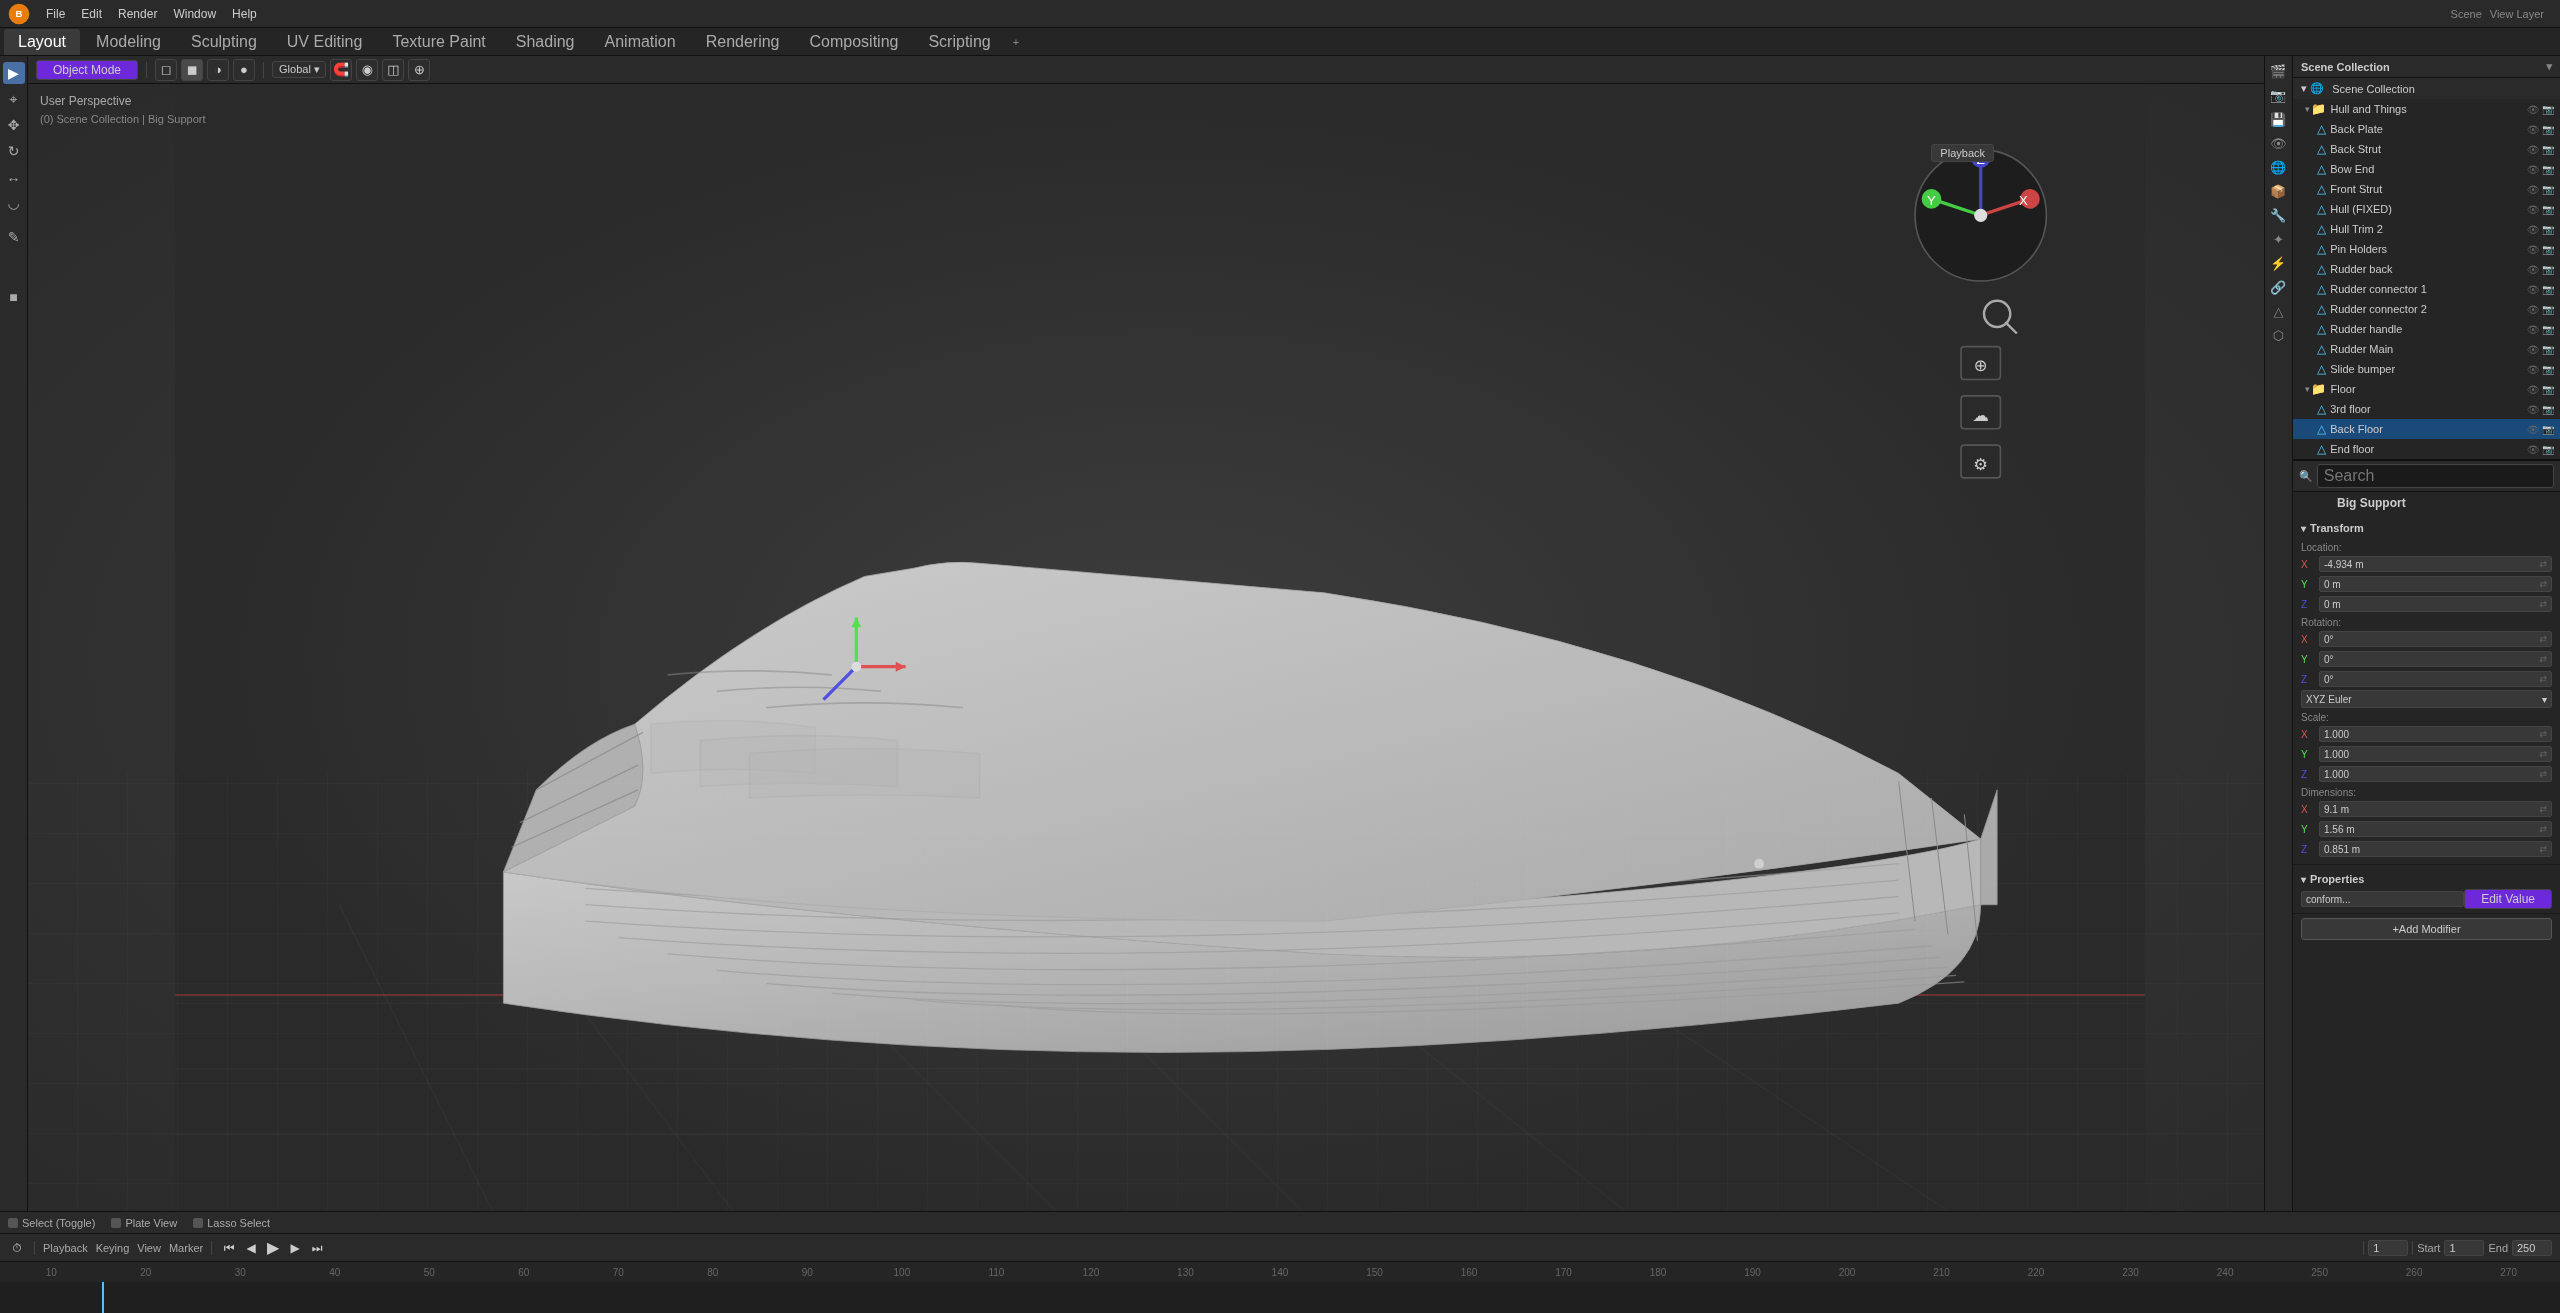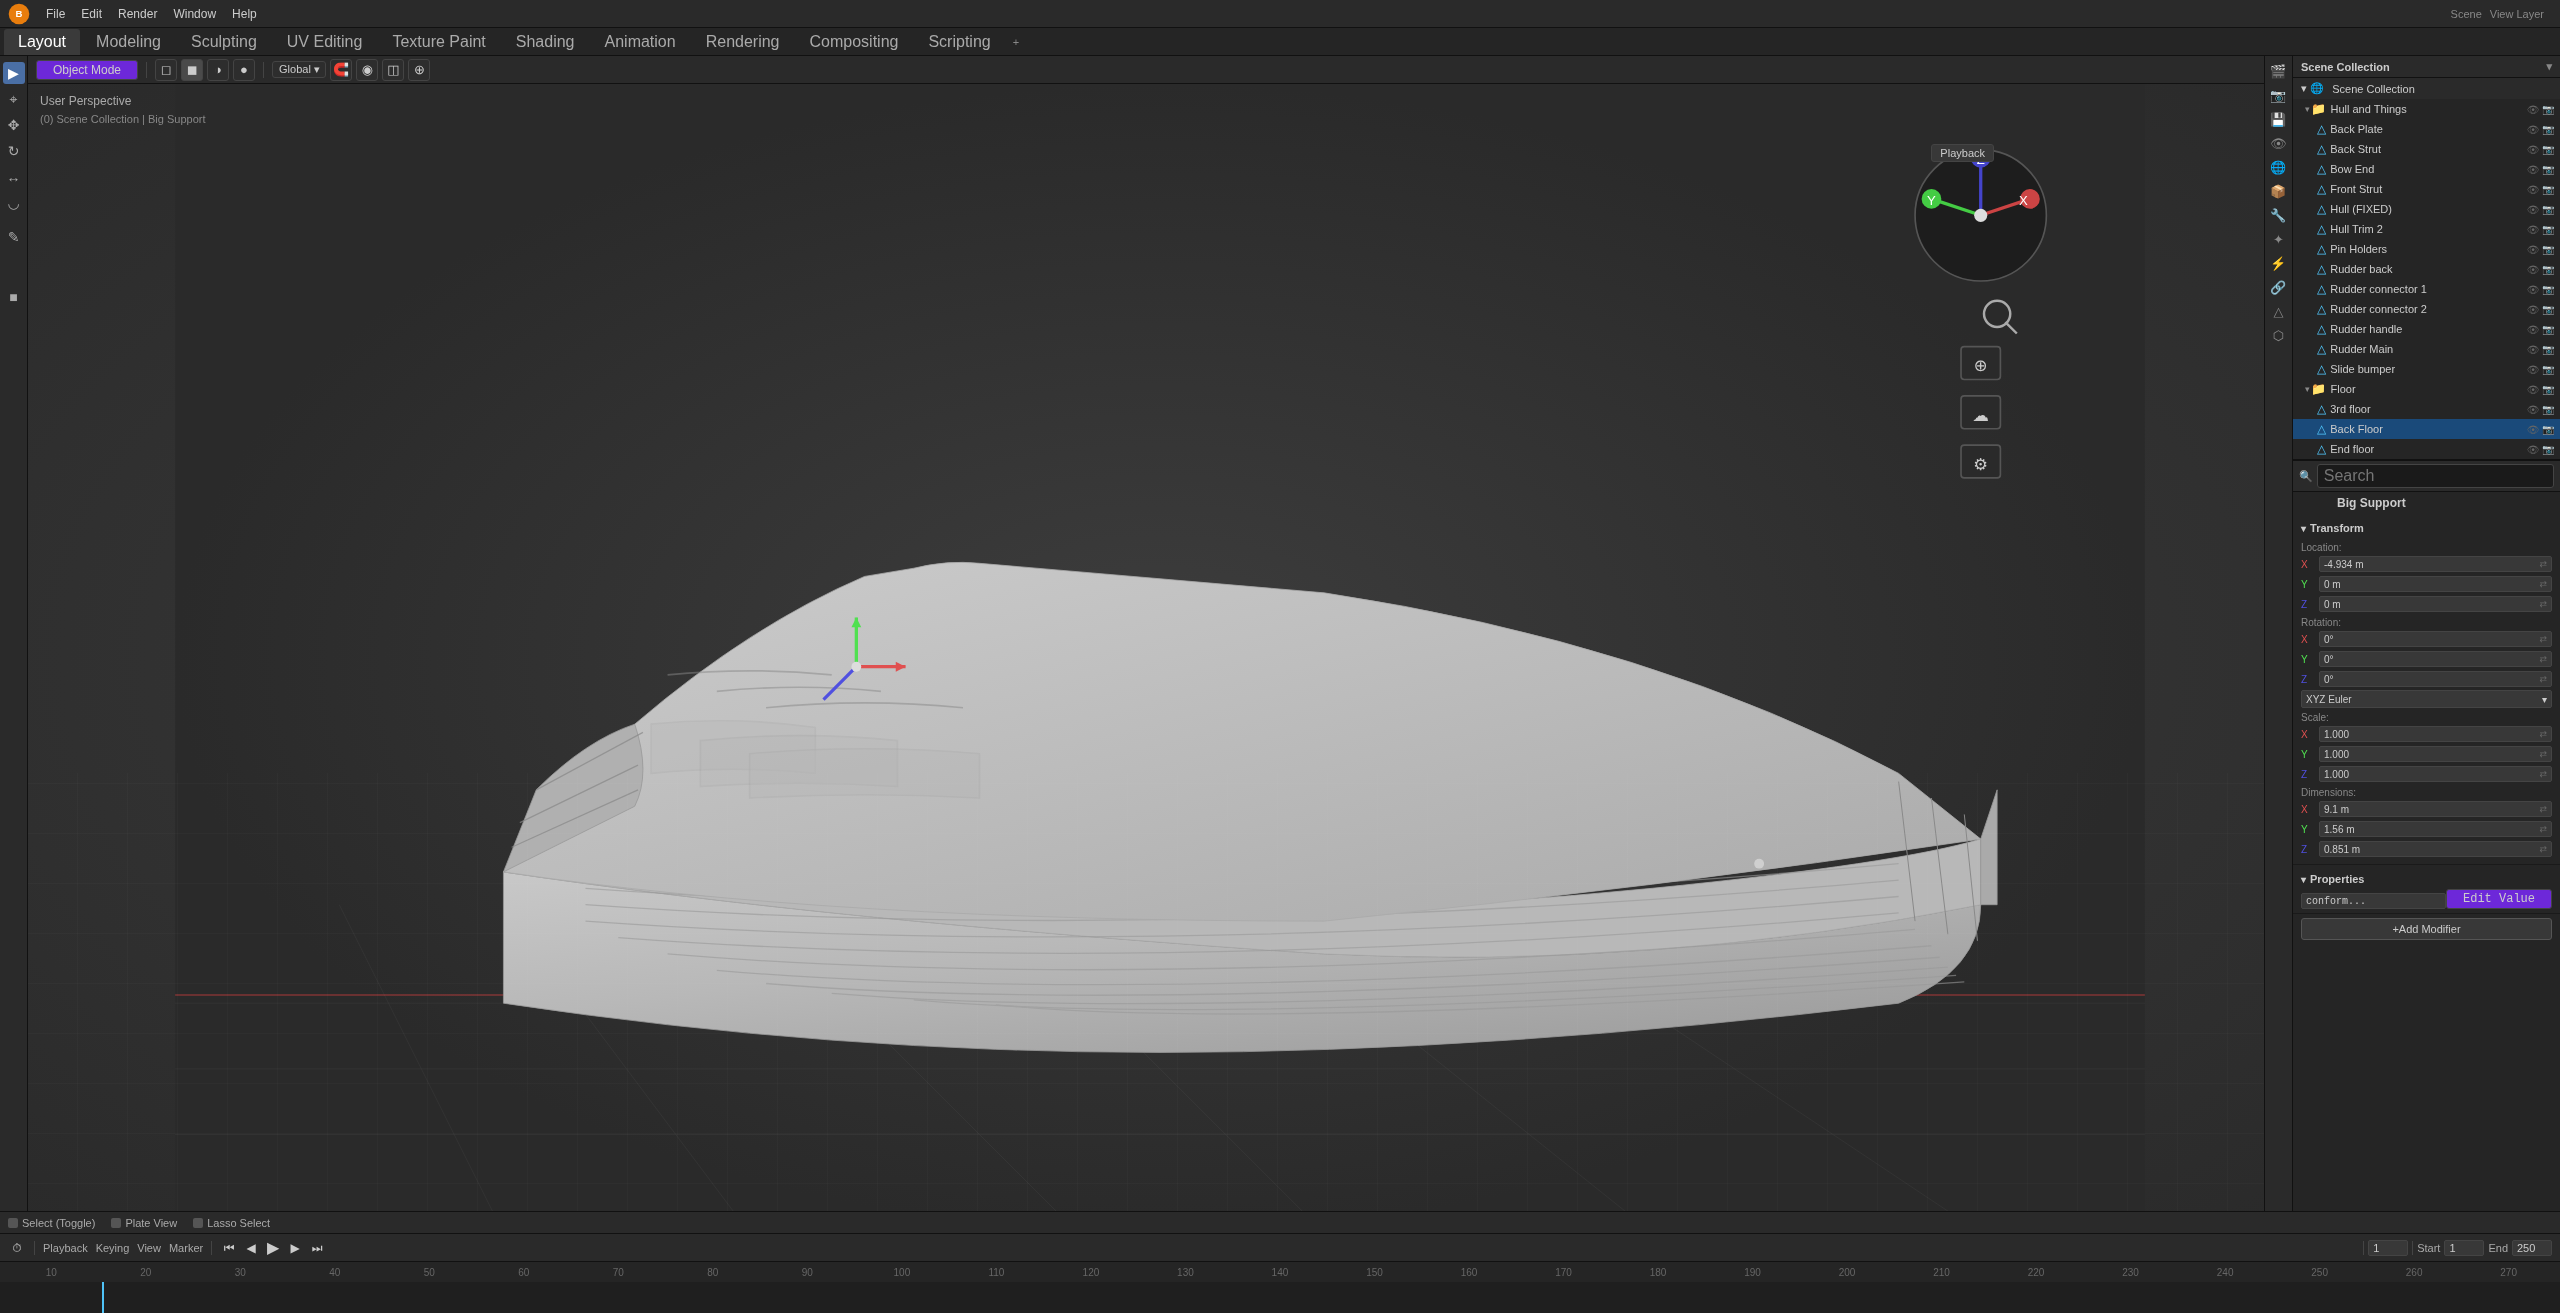--- a/index.html
+++ b/index.html
@@ -983,21 +983,21 @@
         <span class="prop-field-icon">⇄</span>
       </div>
     </div>
   </div>
 
   <div class="panel-section">
     <div class="panel-header">
       <span class="panel-header-arrow">▾</span>
       <span>Properties</span>
     </div>
-    <div style="display:flex;gap:0;align-items:flex-end;font-family:Liberation Mono, monospace;">
+    <div style="display:flex;gap:0;align-items:center;">
       <div class="prop-field" style="flex:1;">
         <span>conform...</span>
       </div>
       <div class="header-btn">Edit Value</div>
     </div>
   </div>
 
   <div class="add-modifier-btn">
     <span>+ </span>
     <span>Add Modifier</span>

